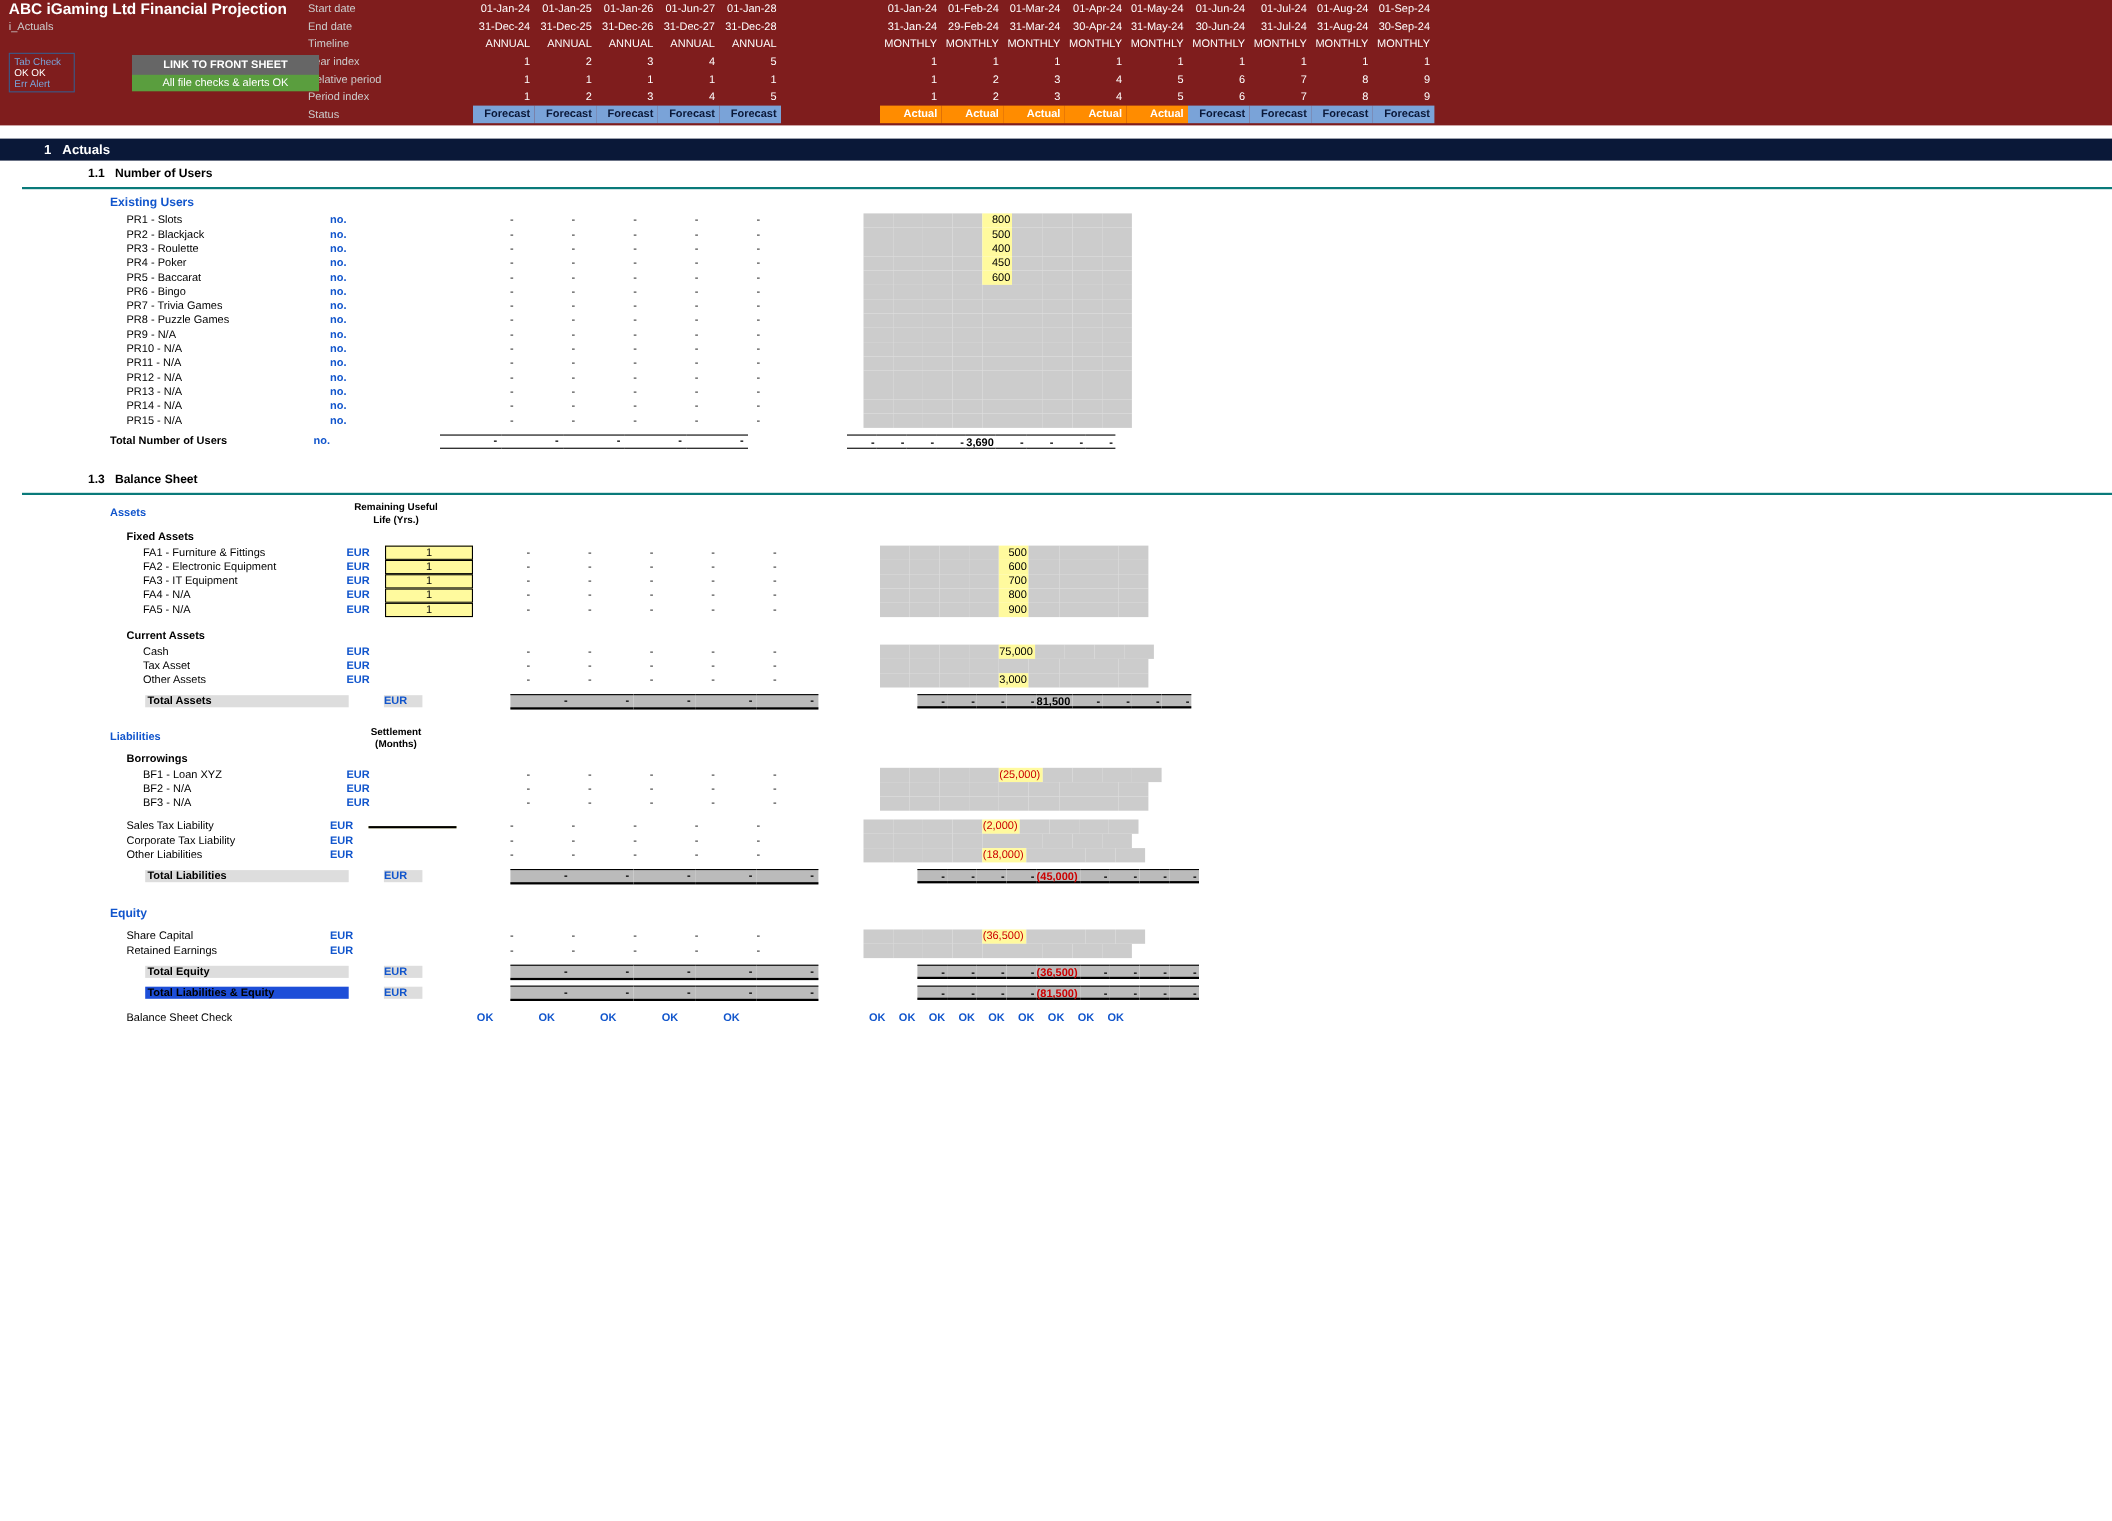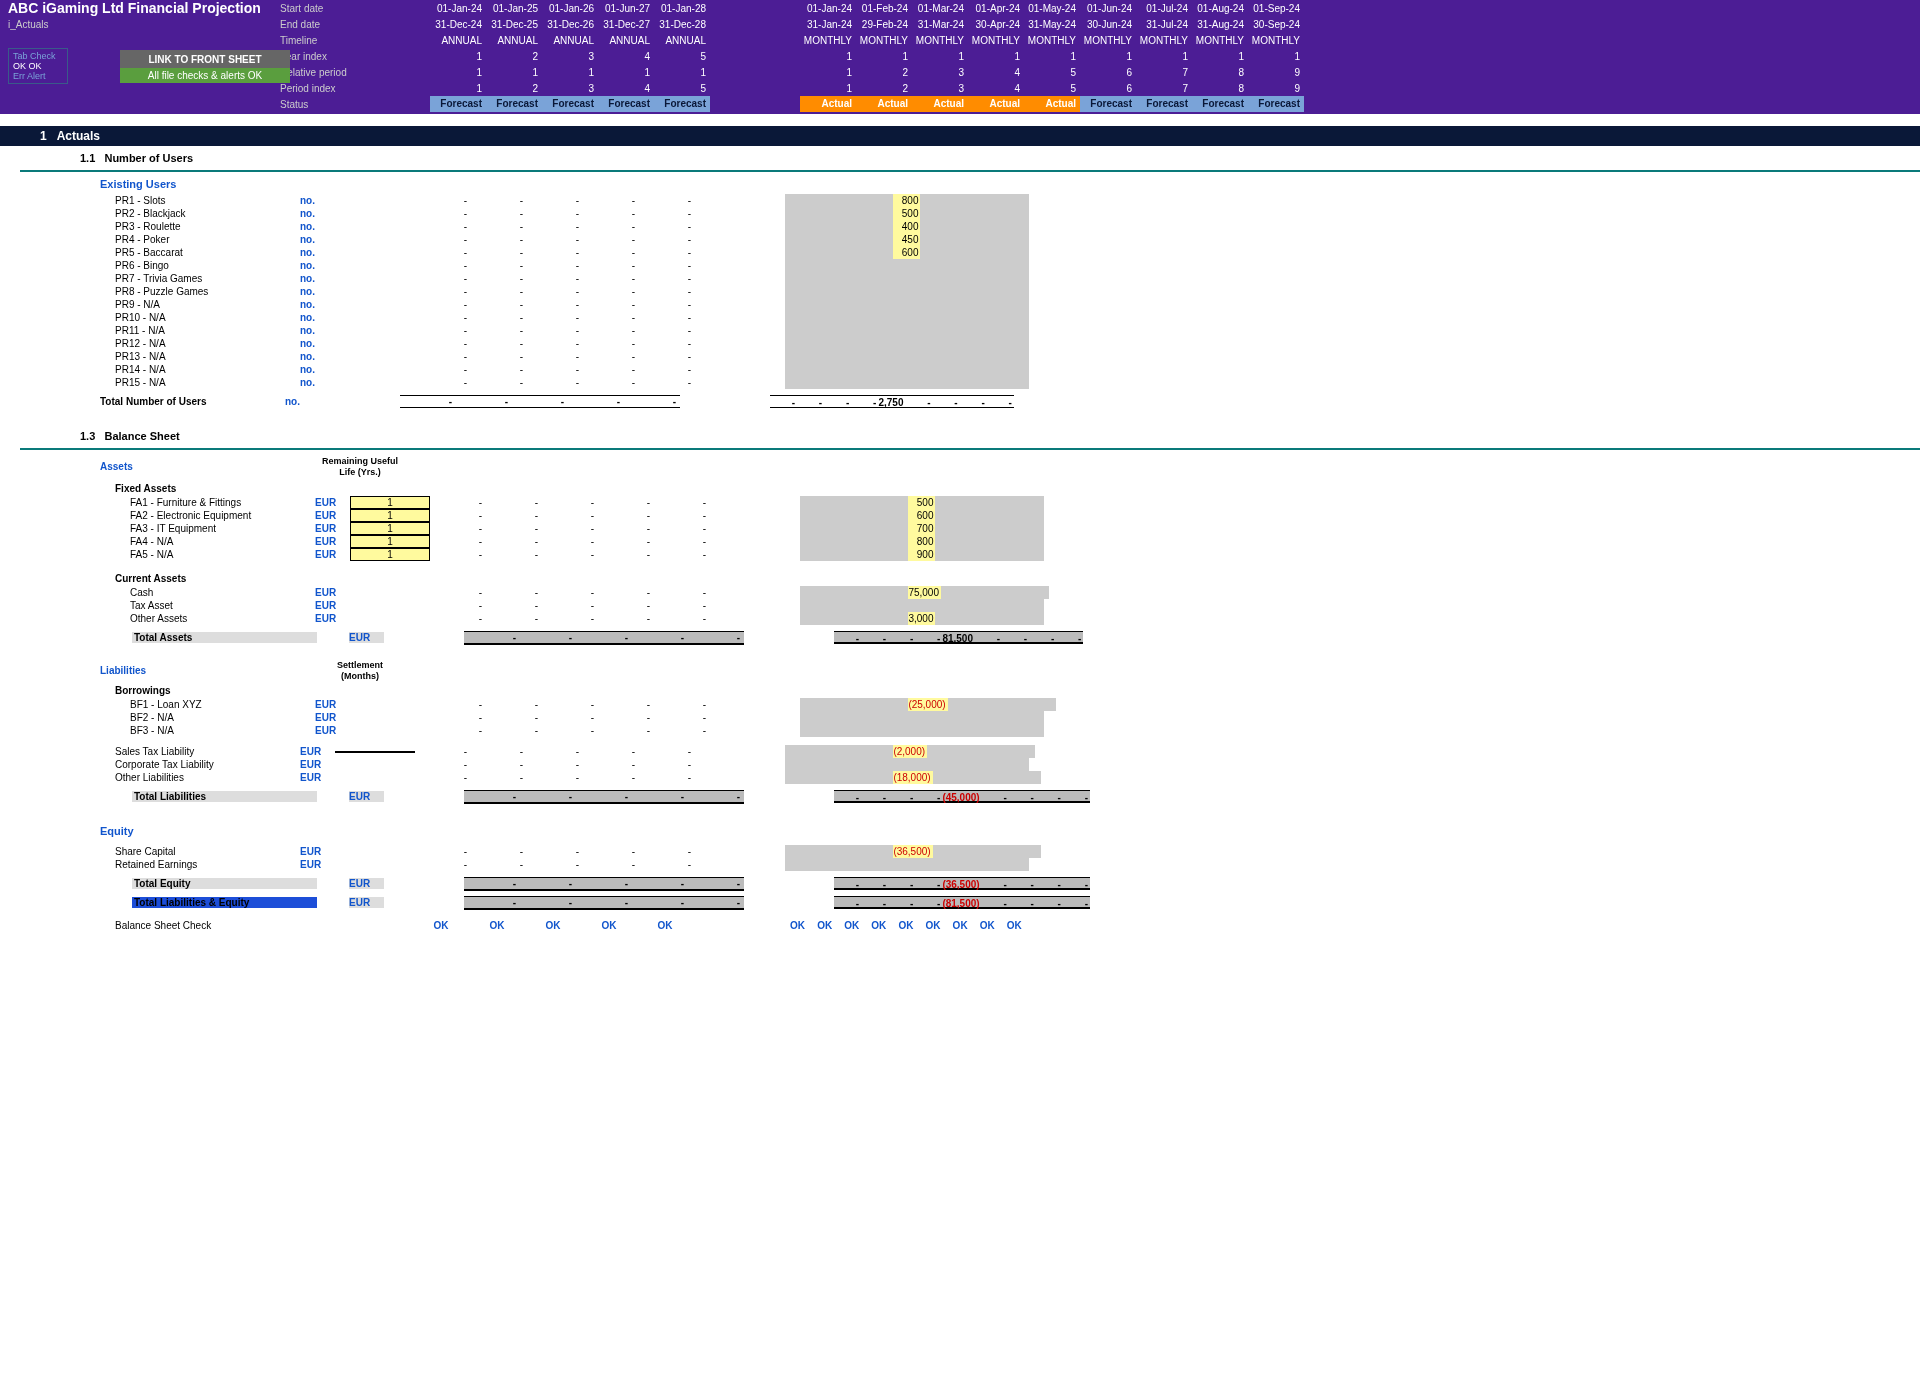--- a/index.html
+++ b/index.html
@@ -1,17 +1,17 @@
 <!DOCTYPE html>
 <html><head>
 <meta charset="utf-8">
 <style>
   * { box-sizing: border-box; margin: 0; padding: 0; }
   body { font-family: Arial, sans-serif; font-size: 11px; background: #fff; width: 1920px; color: #000; }
-  .header { background: #4c1d95; color: #fff; }
+  .header { background: #7f1d1d; color: #fff; }
   .hrow { display: flex; height: 16px; align-items: center; }
   .title { font-size: 14px; font-weight: bold; padding-left: 8px; flex: 0 0 280px; }
   .subtitle { font-size: 10px; padding-left: 8px; flex: 0 0 280px; color: #ccc; }
   .hlabel { flex: 0 0 150px; text-align: left; color: #ccc; font-size: 10px; padding-right: 8px; }
   .hcell { flex: 0 0 56px; text-align: right; font-size: 10px; padding-right: 4px; color: #fff; }
   .gap { flex: 0 0 90px; }
   .status-row .hcell { background: #7aa3d8; color: #0a1838; font-weight: bold; height: 16px; line-height: 16px; }
   .status-row .hcell.actual { background: #ff8c00; color: #fff; }
   .tabcheck-box { position: absolute; left: 8px; top: 48px; width: 60px; border: 1px solid #3a5a8a; padding: 2px 4px; color: #7aa3d8; font-size: 9px; }
   .tabcheck-box .ok { color: #fff; }
@@ -519,21 +519,21 @@
       <div class="acol">-</div>
       <div class="acol">-</div>
       <div class="acol">-</div>
       <div class="acol">-</div>
       <div class="acol">-</div>
       <div class="gap"></div>
       <div class="mcol">-</div>
       <div class="mcol">-</div>
       <div class="mcol">-</div>
       <div class="mcol">-</div>
-      <div class="mcol">2,750</div>
+      <div class="mcol">3,690</div>
       <div class="mcol">-</div>
       <div class="mcol">-</div>
       <div class="mcol">-</div>
       <div class="mcol">-</div>
     </div>
     <div style="height:16px"></div>
     <div class="subsection">1.3&nbsp;&nbsp;&nbsp;Balance Sheet</div>
     <div style="height:10px"></div>
     <div class="row">
       <div class="indent0"></div>

